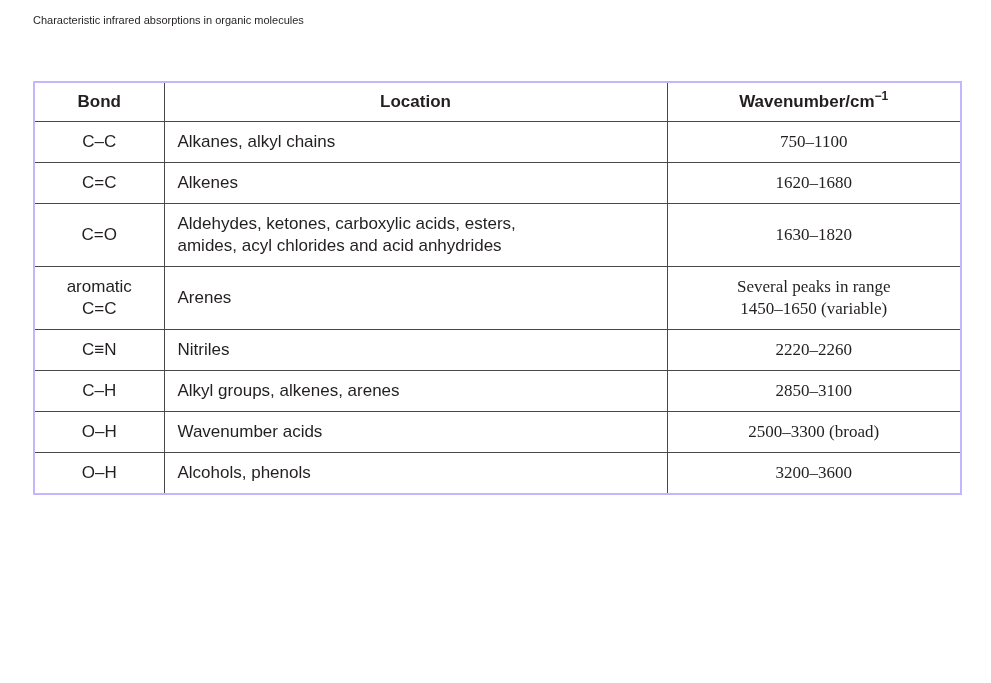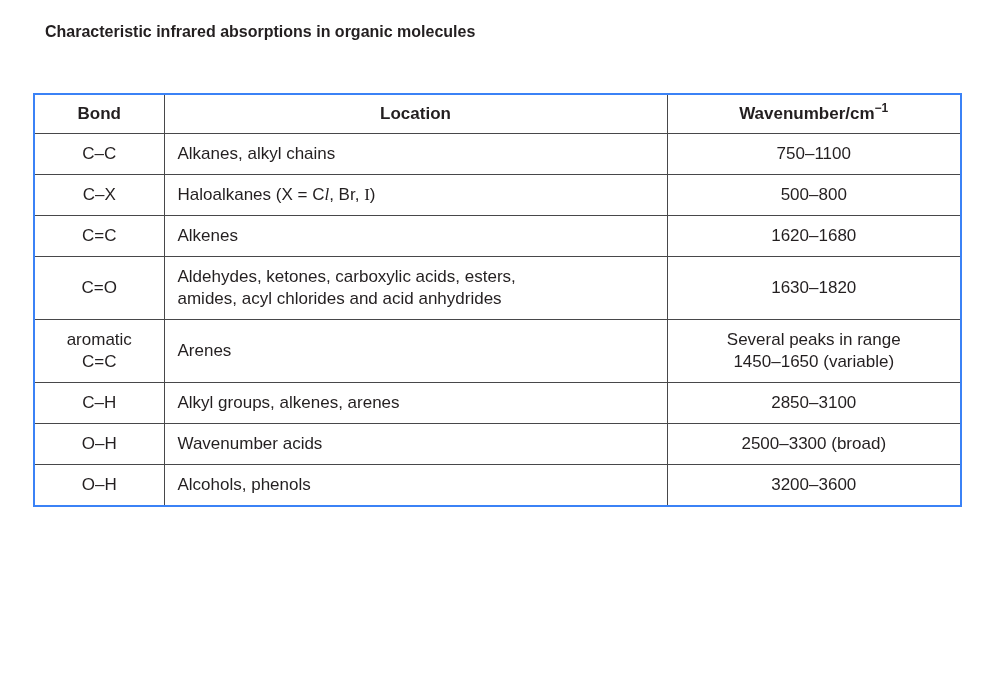--- a/index.html
+++ b/index.html
@@ -12,33 +12,33 @@
   .page {
     position: relative;
     width: 991px;
     height: 683px;
     box-sizing: border-box;
     padding: 10px 0 0 33px;
     background: #ffffff;
     overflow: hidden;
   }
   .title {
-    font-size: 16px;
-    font-weight: bold;
+    font-size: 11px;
+    font-weight: normal;
     line-height: 20px;
-    margin: 12px;
+    margin: 0;
   }
   .table-wrap {
     margin-top: 51px;
   }
   table.ir-table {
     border-collapse: collapse;
     table-layout: fixed;
     width: 927px;
-    border: 2px solid #3b82f6;
+    border: 2px solid #c4b5fd;
   }
   table.ir-table th,
   table.ir-table td {
     border: 1.5px solid #48484a;
     font-size: 17px;
     line-height: 22px;
     vertical-align: middle;
   }
   table.ir-table th {
     font-weight: bold;
@@ -57,20 +57,21 @@
   }
   td.location {
     text-align: left;
     padding: 9px 10px 9px 13px;
     white-space: pre-line;
   }
   td.wavenumber {
     text-align: center;
     white-space: pre-line;
     padding: 9px 6px;
+    font-family: Liberation Serif, serif;
   }
   .seg-italic-serif {
     font-family: "Liberation Serif", serif;
     font-style: italic;
   }
   .seg-serif {
     font-family: "Liberation Serif", serif;
   }
 </style>
 </head>
@@ -93,25 +94,20 @@
           <th><span>Wavenumber/cm</span><sup>−1</sup></th>
         </tr>
       </thead>
       <tbody>
   <tr>
     <td class="bond">C–C</td>
     <td class="location"><span>Alkanes, alkyl chains</span></td>
     <td class="wavenumber">750–1100</td>
   </tr>
 
-  <tr>
-    <td class="bond">C–X</td>
-    <td class="location"><span>Haloalkanes (X = C</span><span class="seg-italic-serif">l</span><span>, Br, </span><span class="seg-serif">I</span><span>)</span></td>
-    <td class="wavenumber">500–800</td>
-  </tr>
 
 
 
   <tr>
     <td class="bond">C=C</td>
     <td class="location"><span>Alkenes</span></td>
     <td class="wavenumber">1620–1680</td>
   </tr>
 
   <tr>
@@ -122,20 +118,25 @@
   </tr>
 
   <tr>
     <td class="bond">aromatic
 C=C</td>
     <td class="location"><span>Arenes</span></td>
     <td class="wavenumber">Several peaks in range
 1450–1650 (variable)</td>
   </tr>
 
+  <tr>
+    <td class="bond">C≡N</td>
+    <td class="location"><span>Nitriles</span></td>
+    <td class="wavenumber">2220–2260</td>
+  </tr>
 
   <tr>
     <td class="bond">C–H</td>
     <td class="location"><span>Alkyl groups, alkenes, arenes</span></td>
     <td class="wavenumber">2850–3100</td>
   </tr>
 
   <tr>
     <td class="bond">O–H</td>
     <td class="location"><span>Wavenumber acids</span></td>

